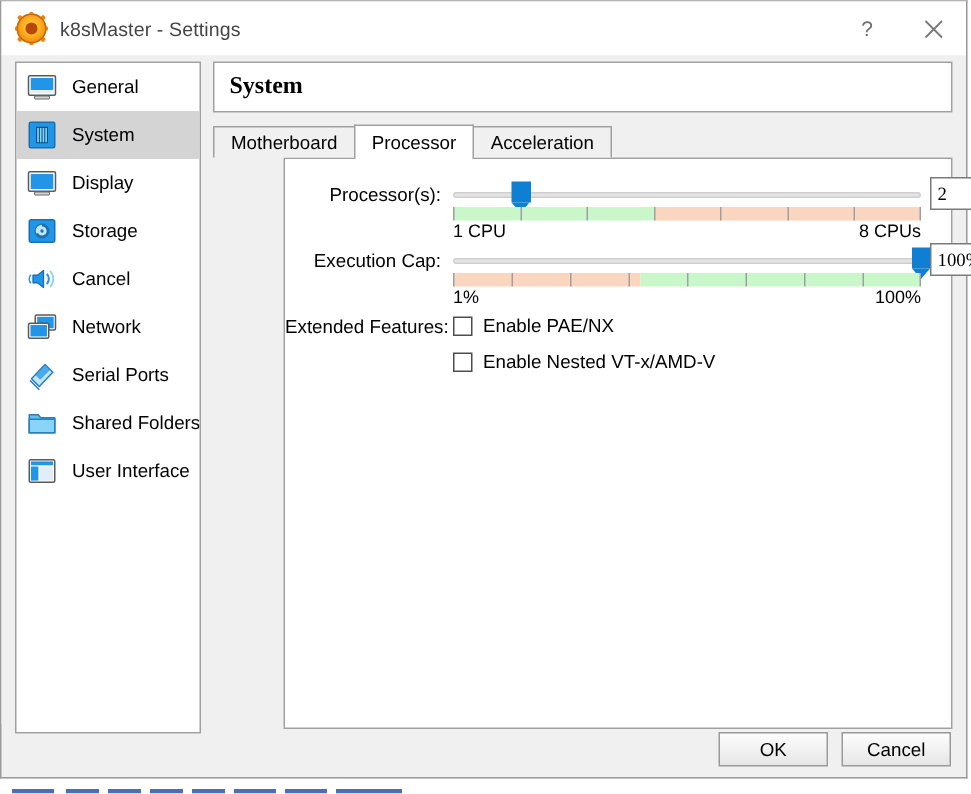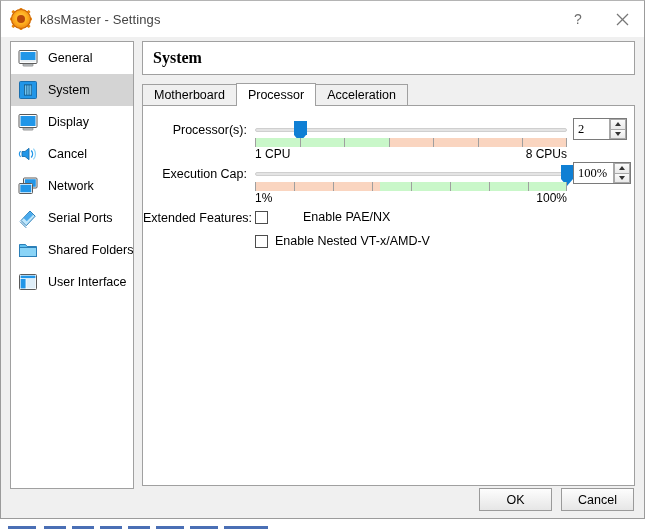--- a/index.html
+++ b/index.html
@@ -214,20 +214,21 @@
     margin-bottom: -1px;
   }
 
   .tabpanel {
     position: relative;
     height: 381px;
     background: #ffffff;
     border: 1px solid #a0a0a0;
     box-sizing: border-box;
     z-index: 1;
+    margin-left: 47px;
   }
 
   
   .form-row {
     position: absolute;
     left: 0;
     width: 100%;
   }
   .row-label {
     position: absolute;
@@ -486,20 +487,31 @@
           <div class="side-icon">
             <svg width="22" height="22" viewBox="0 0 22 22" xmlns="http://www.w3.org/2000/svg">
               <rect x="2" y="3.5" width="18" height="13" rx="1" fill="#fff" stroke="#5a5a5a" stroke-width="1"></rect>
               <rect x="3.5" y="5" width="15" height="10" fill="#2196e8"></rect>
               <rect x="6" y="17" width="10" height="2" rx="0.6" fill="#cfd6da" stroke="#6b6b6b" stroke-width="0.7"></rect>
             </svg>
           </div>
           <div class="side-label">Display</div>
         </div>
 
+        <div class="side-item">
+          <div class="side-icon">
+            <svg width="22" height="22" viewBox="0 0 22 22" xmlns="http://www.w3.org/2000/svg">
+              <rect x="2.5" y="3.5" width="17" height="15" rx="1.5" fill="#2196e8" stroke="#1b6fae" stroke-width="1"></rect>
+              <circle cx="11" cy="11" r="4.6" fill="#bfe6fb" stroke="#1b6fae" stroke-width="0.8"></circle>
+              <path d="M11 7.2a3.8 3.8 0 1 1-3.4 5.4" fill="none" stroke="#1b6fae" stroke-width="1.6"></path>
+              <circle cx="11" cy="11" r="1.1" fill="#1b6fae"></circle>
+            </svg>
+          </div>
+          <div class="side-label">Storage</div>
+        </div>
 
         <div class="side-item">
           <div class="side-icon">
             <svg width="22" height="22" viewBox="0 0 22 22" xmlns="http://www.w3.org/2000/svg">
               <path d="M5 8.5h3l4-3.2v11.4l-4-3.2H5z" fill="#2196e8" stroke="#1b6fae" stroke-width="0.9" stroke-linejoin="round"></path>
               <path d="M14.2 7.6a5 5 0 0 1 0 6.8" fill="none" stroke="#2196e8" stroke-width="1.4"></path>
               <path d="M16.4 5.6a8 8 0 0 1 0 10.8" fill="none" stroke="#8fd2f5" stroke-width="1.2"></path>
               <path d="M3.6 8.2a4.2 4.2 0 0 0 0 5.6" fill="none" stroke="#2196e8" stroke-width="1.1"></path>
             </svg>
           </div>
@@ -645,21 +657,21 @@
                 <div class="spin-btn">
                     <span class="arrow-down"></span>
                   </div>
               </div>
             </div>
           </div>
 
           <div class="form-row" style="top:104px;">
             <div class="row-label" style="left:0; width:104px; top:1px;">Extended Features:</div>
 
-            <div class="checkrow" style="left:112px; top:0;gap:28px;">
+            <div class="checkrow" style="left:112px; top:0;">
               <span class="checkbox"></span>
               <span class="check-label">Enable PAE/NX</span>
             </div>
 
             <div class="checkrow" style="left:112px; top:24px;">
               <span class="checkbox"></span>
               <span class="check-label">Enable Nested VT-x/AMD-V</span>
             </div>
           </div>
 

